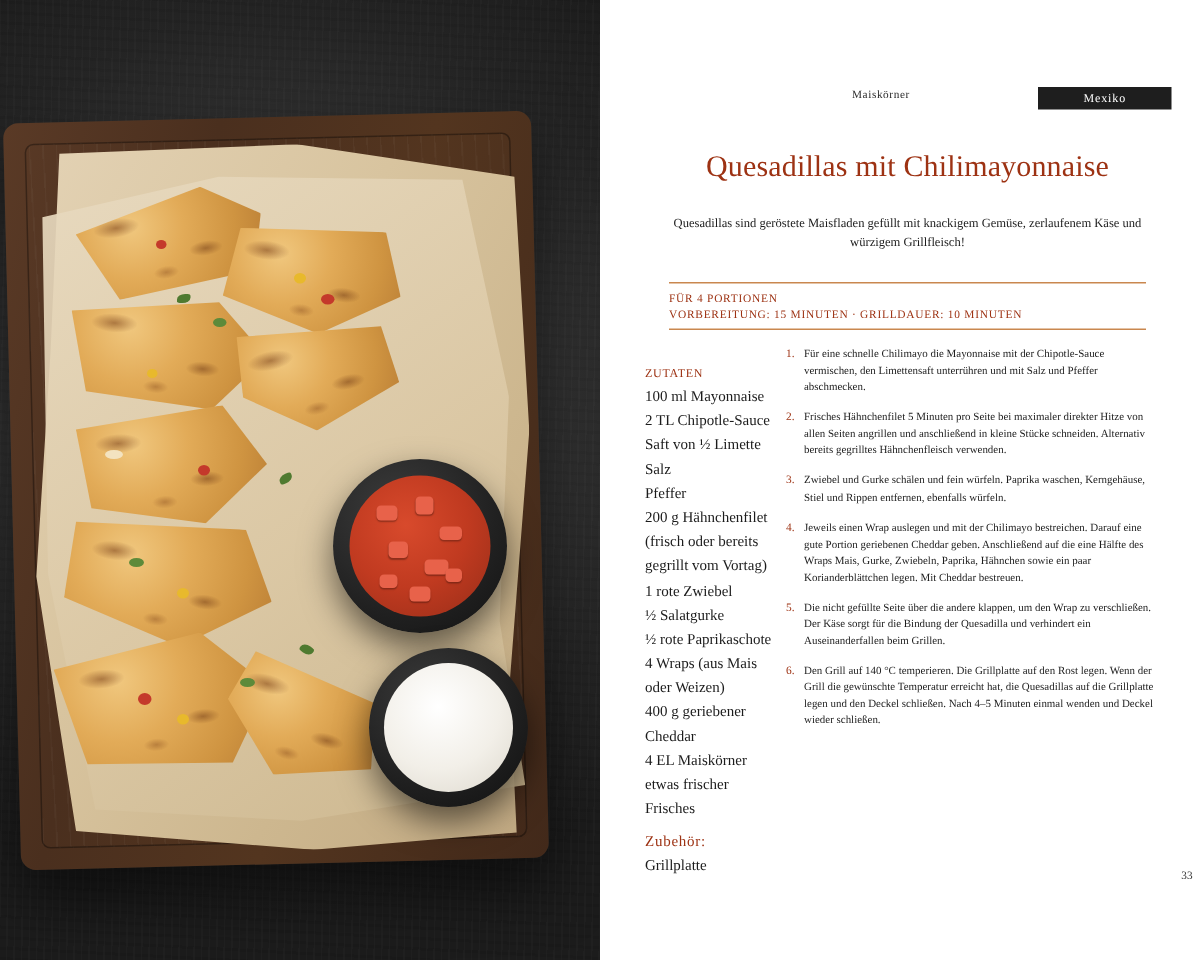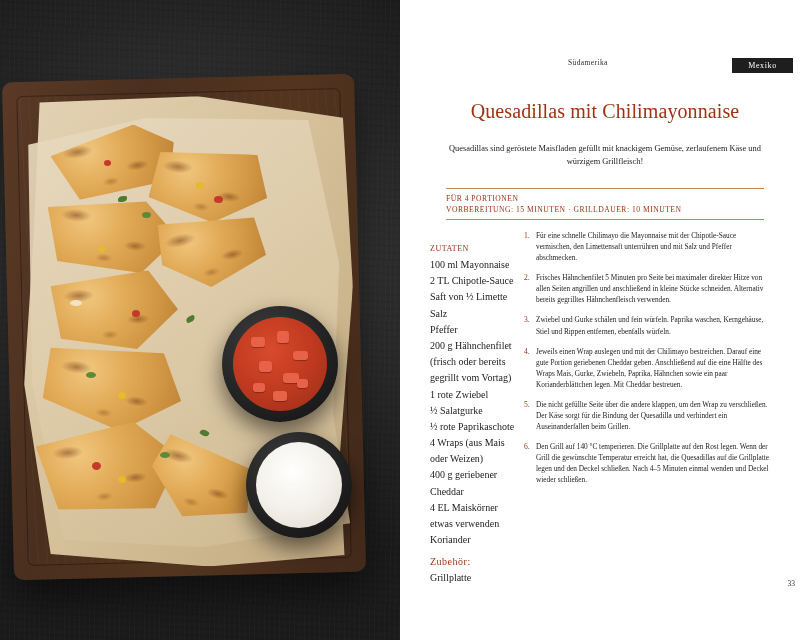--- a/index.html
+++ b/index.html
@@ -184,23 +184,23 @@
     position: absolute;
     left: 168px;
     top: 58px;
     font-size: 7.5px;
     letter-spacing: .4px;
     color: #2b2b2b;
     font-family: "Liberation Serif", serif;
   }
   .region-tab {
     position: absolute;
-    right: 7px;
+    right: 19px;
     top: 58px;
-    width: 61px;
+    width: 89px;
     height: 15px;
     background: #1e1e1e;
     color: #ffffff;
     font-size: 8px;
     letter-spacing: .6px;
     display: flex;
     align-items: center;
     justify-content: center;
     font-family: "Liberation Serif", serif;
   }
@@ -363,21 +363,21 @@
       </div>
     </div>
 
     <div class="bowl bowl-cream">
       <div class="fill"></div>
     </div>
   </div>
 
   <div class="text-page">
 
-    <div class="chapter-line">Südamerika</div>
+    <div class="chapter-line">Maiskörner</div>
     <div class="region-tab">Mexiko</div>
 
     <div class="recipe-title">Quesadillas mit Chilimayonnaise</div>
     <div class="recipe-intro">Quesadillas sind geröstete Maisfladen gefüllt mit knackigem Gemüse, zerlaufenem Käse und würzigem Grillfleisch!</div>
 
     <div class="meta">
       <div class="rule"></div>
       <div class="line1">FÜR 4 PORTIONEN</div>
       <div class="line2">VORBEREITUNG: 15 MINUTEN · GRILLDAUER: 10 MINUTEN</div>
       <div class="rule bottom"></div>
@@ -391,21 +391,21 @@
         <li>Saft von ½ Limette</li>
         <li>Salz</li>
         <li>Pfeffer</li>
         <li>200 g Hähnchenfilet (frisch oder bereits gegrillt vom Vortag)</li>
         <li>1 rote Zwiebel</li>
         <li>½ Salatgurke</li>
         <li>½ rote Paprikaschote</li>
         <li>4 Wraps (aus Mais oder Weizen)</li>
         <li>400 g geriebener Cheddar</li>
         <li>4 EL Maiskörner</li>
-        <li>etwas verwenden Koriander</li>
+        <li>etwas frischer Frisches</li>
       </ul>
       <div class="sub-head">Zubehör:</div>
       <ul class="ing-list">
         <li>Grillplatte</li>
       </ul>
     </div>
 
     <div class="steps" style="left:124px;">
       <div class="step">
         <div class="step-num">1.</div>

